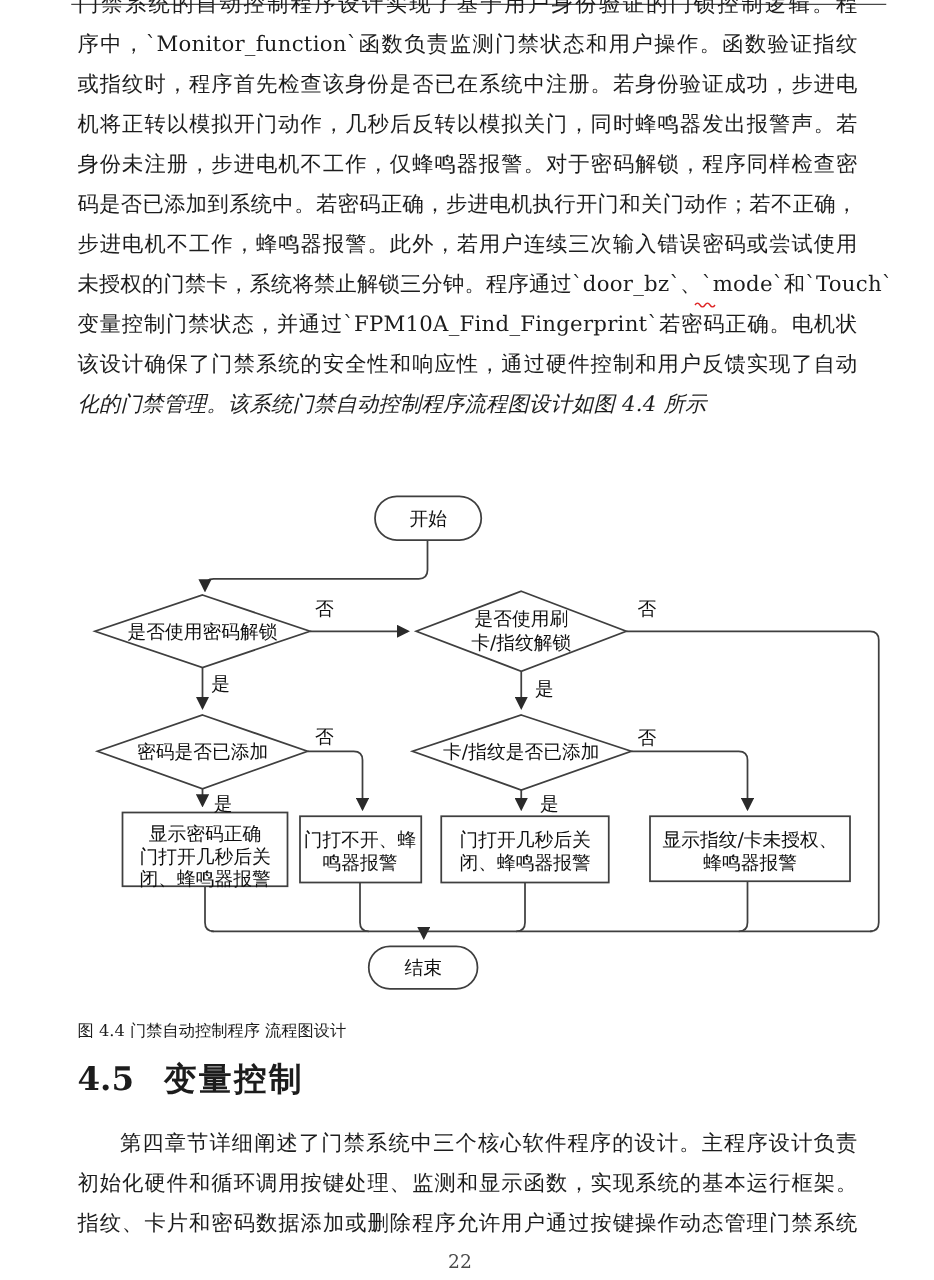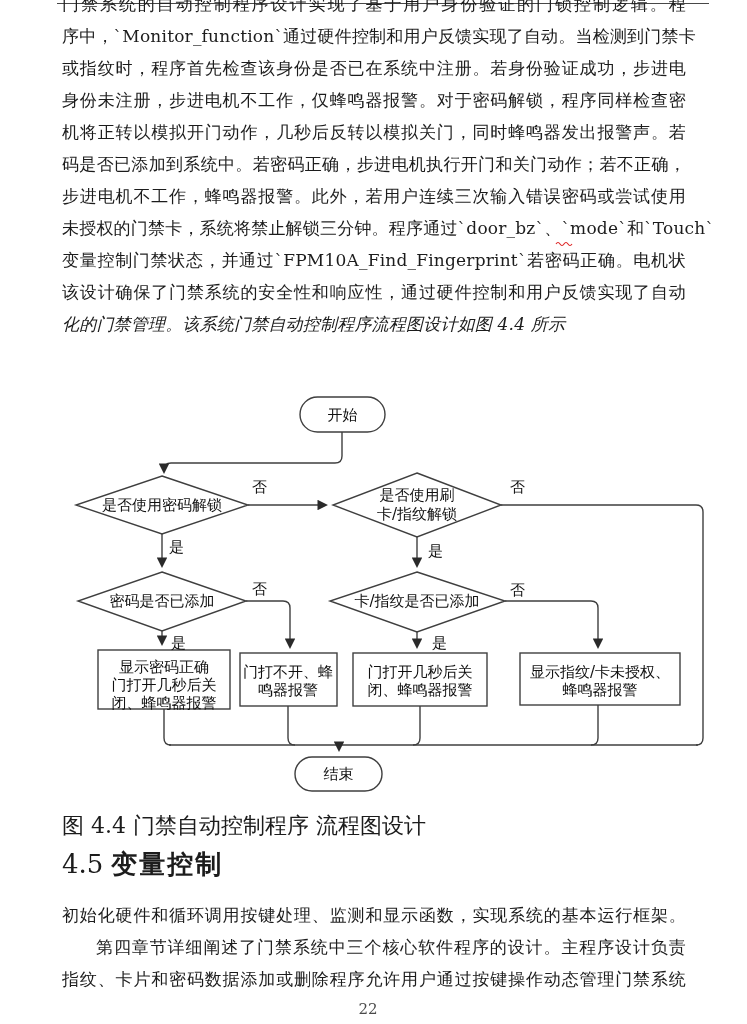--- a/index.html
+++ b/index.html
@@ -9,24 +9,24 @@
   
   .para{left:62px;width:624px;font-size:17px;line-height:32px;letter-spacing:.2px;}
   .para .tline{text-align:justify;text-align-last:justify;text-justify:inter-character;white-space:nowrap;}
   .para .tline.lastline{text-align-last:left;white-space:normal;font-style:italic;}
   .para .tline.indent{text-indent:2em;}
   #para1{top:-12px;}
   #para2{top:899px;}
   
   #top-rule{left:57px;top:3px;width:652px;height:1px;background:#474747;}
   
-  #figure-caption{left:62px;top:812px;font-size:22px;line-height:28px;}
+  #figure-caption{left:62px;top:812px;font-size:13px;line-height:28px;}
   
   #section-heading{left:62px;top:846px;line-height:36px;font-size:26px;font-weight:bold;}
-  #section-heading .num{font-family:"DejaVu Serif","Liberation Serif",serif;margin-right:8px;font-weight:400;}
+  #section-heading .num{font-family:"DejaVu Serif","Liberation Serif",serif;margin-right:24px;font-weight:700;}
   #section-heading .ttl{font-family:"DejaVu Sans","Liberation Sans",sans-serif;font-weight:700;letter-spacing:2px;}
   
   #page-number{left:0;top:1000px;width:736px;text-align:center;font-size:15px;color:#4a4a4a;}
   
   #flowchart{left:0;top:390px;}
   #flowchart .shape{fill:#ffffff;stroke:#3f3f3f;stroke-width:1.4;}
   #flowchart .conn{fill:none;stroke:#3f3f3f;stroke-width:1.4;}
   #flowchart text{font-family:"DejaVu Sans","Liberation Sans",sans-serif;font-size:15px;fill:#101010;font-weight:500;}
   #flowchart .lbl{font-size:15px;}
   
@@ -34,24 +34,24 @@
 </style>
 </head>
 <body>
 
 <div>
 
   <div id="top-rule" class="abs"></div>
 
   <div id="para1" class="abs para">
     <div class="tline">门禁系统的自动控制程序设计实现了基于用户身份验证的门锁控制逻辑。程</div>
-    <div class="tline">序中，`Monitor_function`通过硬件控制和用户反馈实现了自动。当检测到门禁卡</div>
+    <div class="tline">序中，`Monitor_function`函数负责监测门禁状态和用户操作。函数验证指纹</div>
     <div class="tline">或指纹时，程序首先检查该身份是否已在系统中注册。若身份验证成功，步进电</div>
+    <div class="tline">机将正转以模拟开门动作，几秒后反转以模拟关门，同时蜂鸣器发出报警声。若</div>
     <div class="tline">身份未注册，步进电机不工作，仅蜂鸣器报警。对于密码解锁，程序同样检查密</div>
-    <div class="tline">机将正转以模拟开门动作，几秒后反转以模拟关门，同时蜂鸣器发出报警声。若</div>
     <div class="tline">码是否已添加到系统中。若密码正确，步进电机执行开门和关门动作；若不正确，</div>
     <div class="tline">步进电机不工作，蜂鸣器报警。此外，若用户连续三次输入错误密码或尝试使用</div>
     <div class="tline">未授权的门禁卡，系统将禁止解锁三分钟。程序通过`door_bz`、`mode`和`Touch`</div>
     <div class="tline">变量控制门禁状态，并通过`FPM10A_Find_Fingerprint`若密码正确。电机状</div>
     <div class="tline">该设计确保了门禁系统的安全性和响应性，通过硬件控制和用户反馈实现了自动</div>
     <div class="tline lastline">化的门禁管理。该系统门禁自动控制程序流程图设计如图 4.4 所示</div>
   </div>
 
   <svg id="squiggle" class="abs" width="20" height="6">
     <path d="M1,3 Q3,0 5,3 T9,3 T13,3 T17,3" fill="none" stroke="#dd2222" stroke-width="1.1"></path>
@@ -126,20 +126,20 @@
     <text class="lbl" x="432" y="648">是</text>
   </svg>
 
   <div id="figure-caption" class="abs">图 4.4 门禁自动控制程序 流程图设计</div>
 
   <div id="section-heading" class="abs">
     <span class="num">4.5</span><span class="ttl">变量控制</span>
   </div>
 
   <div id="para2" class="abs para">
+    <div class="tline indent">第四章节详细阐述了门禁系统中三个核心软件程序的设计。主程序设计负责</div>
     <div class="tline">初始化硬件和循环调用按键处理、监测和显示函数，实现系统的基本运行框架。</div>
-    <div class="tline indent">第四章节详细阐述了门禁系统中三个核心软件程序的设计。主程序设计负责</div>
     <div class="tline">指纹、卡片和密码数据添加或删除程序允许用户通过按键操作动态管理门禁系统</div>
   </div>
 
   <div id="page-number" class="abs">22</div>
 
 </div>
 
 </body></html>

